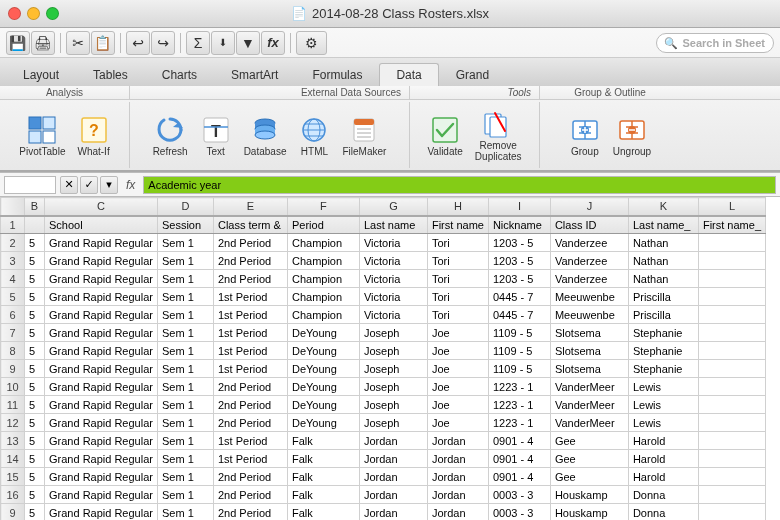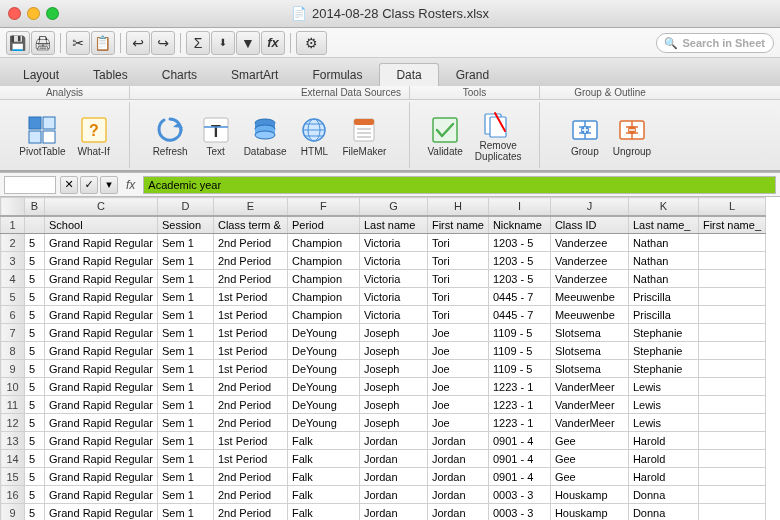--- a/index.html
+++ b/index.html
@@ -289,21 +289,21 @@
     <div class="ribbon-tab">Formulas</div>
     <div class="ribbon-tab active">Data</div>
     <div class="ribbon-tab">Grand</div>
   </div>
 
   <div class="ribbon-content">
 
     <div style="display:flex; font-size:10px; color:#555; border-bottom:1px solid #ccc; background: linear-gradient(to bottom, #f8f8f8, #eee);">
       <div style="text-align:center; border-right:1px solid #ccc; padding:1px 8px; width:130px;">Analysis</div>
       <div style="text-align:right; border-right:1px solid #ccc; padding:1px 8px; width:280px;">External Data Sources</div>
-      <div style="text-align:center; border-right:1px solid #ccc; padding:1px 8px; width:130px;">Tools</div>
+      <div style="text-align:right; border-right:1px solid #ccc; padding:1px 8px; width:130px;font-style:italic;">Tools</div>
       <div style="text-align:center; padding:1px 8px; width:140px;">Group &amp; Outline</div>
     </div>
     <div class="ribbon-groups">
 
       <div class="ribbon-group" style="width:130px;">
         <div class="ribbon-items">
           <div class="ribbon-item">
             <div class="ribbon-item-icon">
               <svg width="30" height="30" viewBox="0 0 30 30">
                 <rect x="2" y="2" width="12" height="12" fill="#4a90d9" stroke="#2a70b9" stroke-width="1"></rect>

